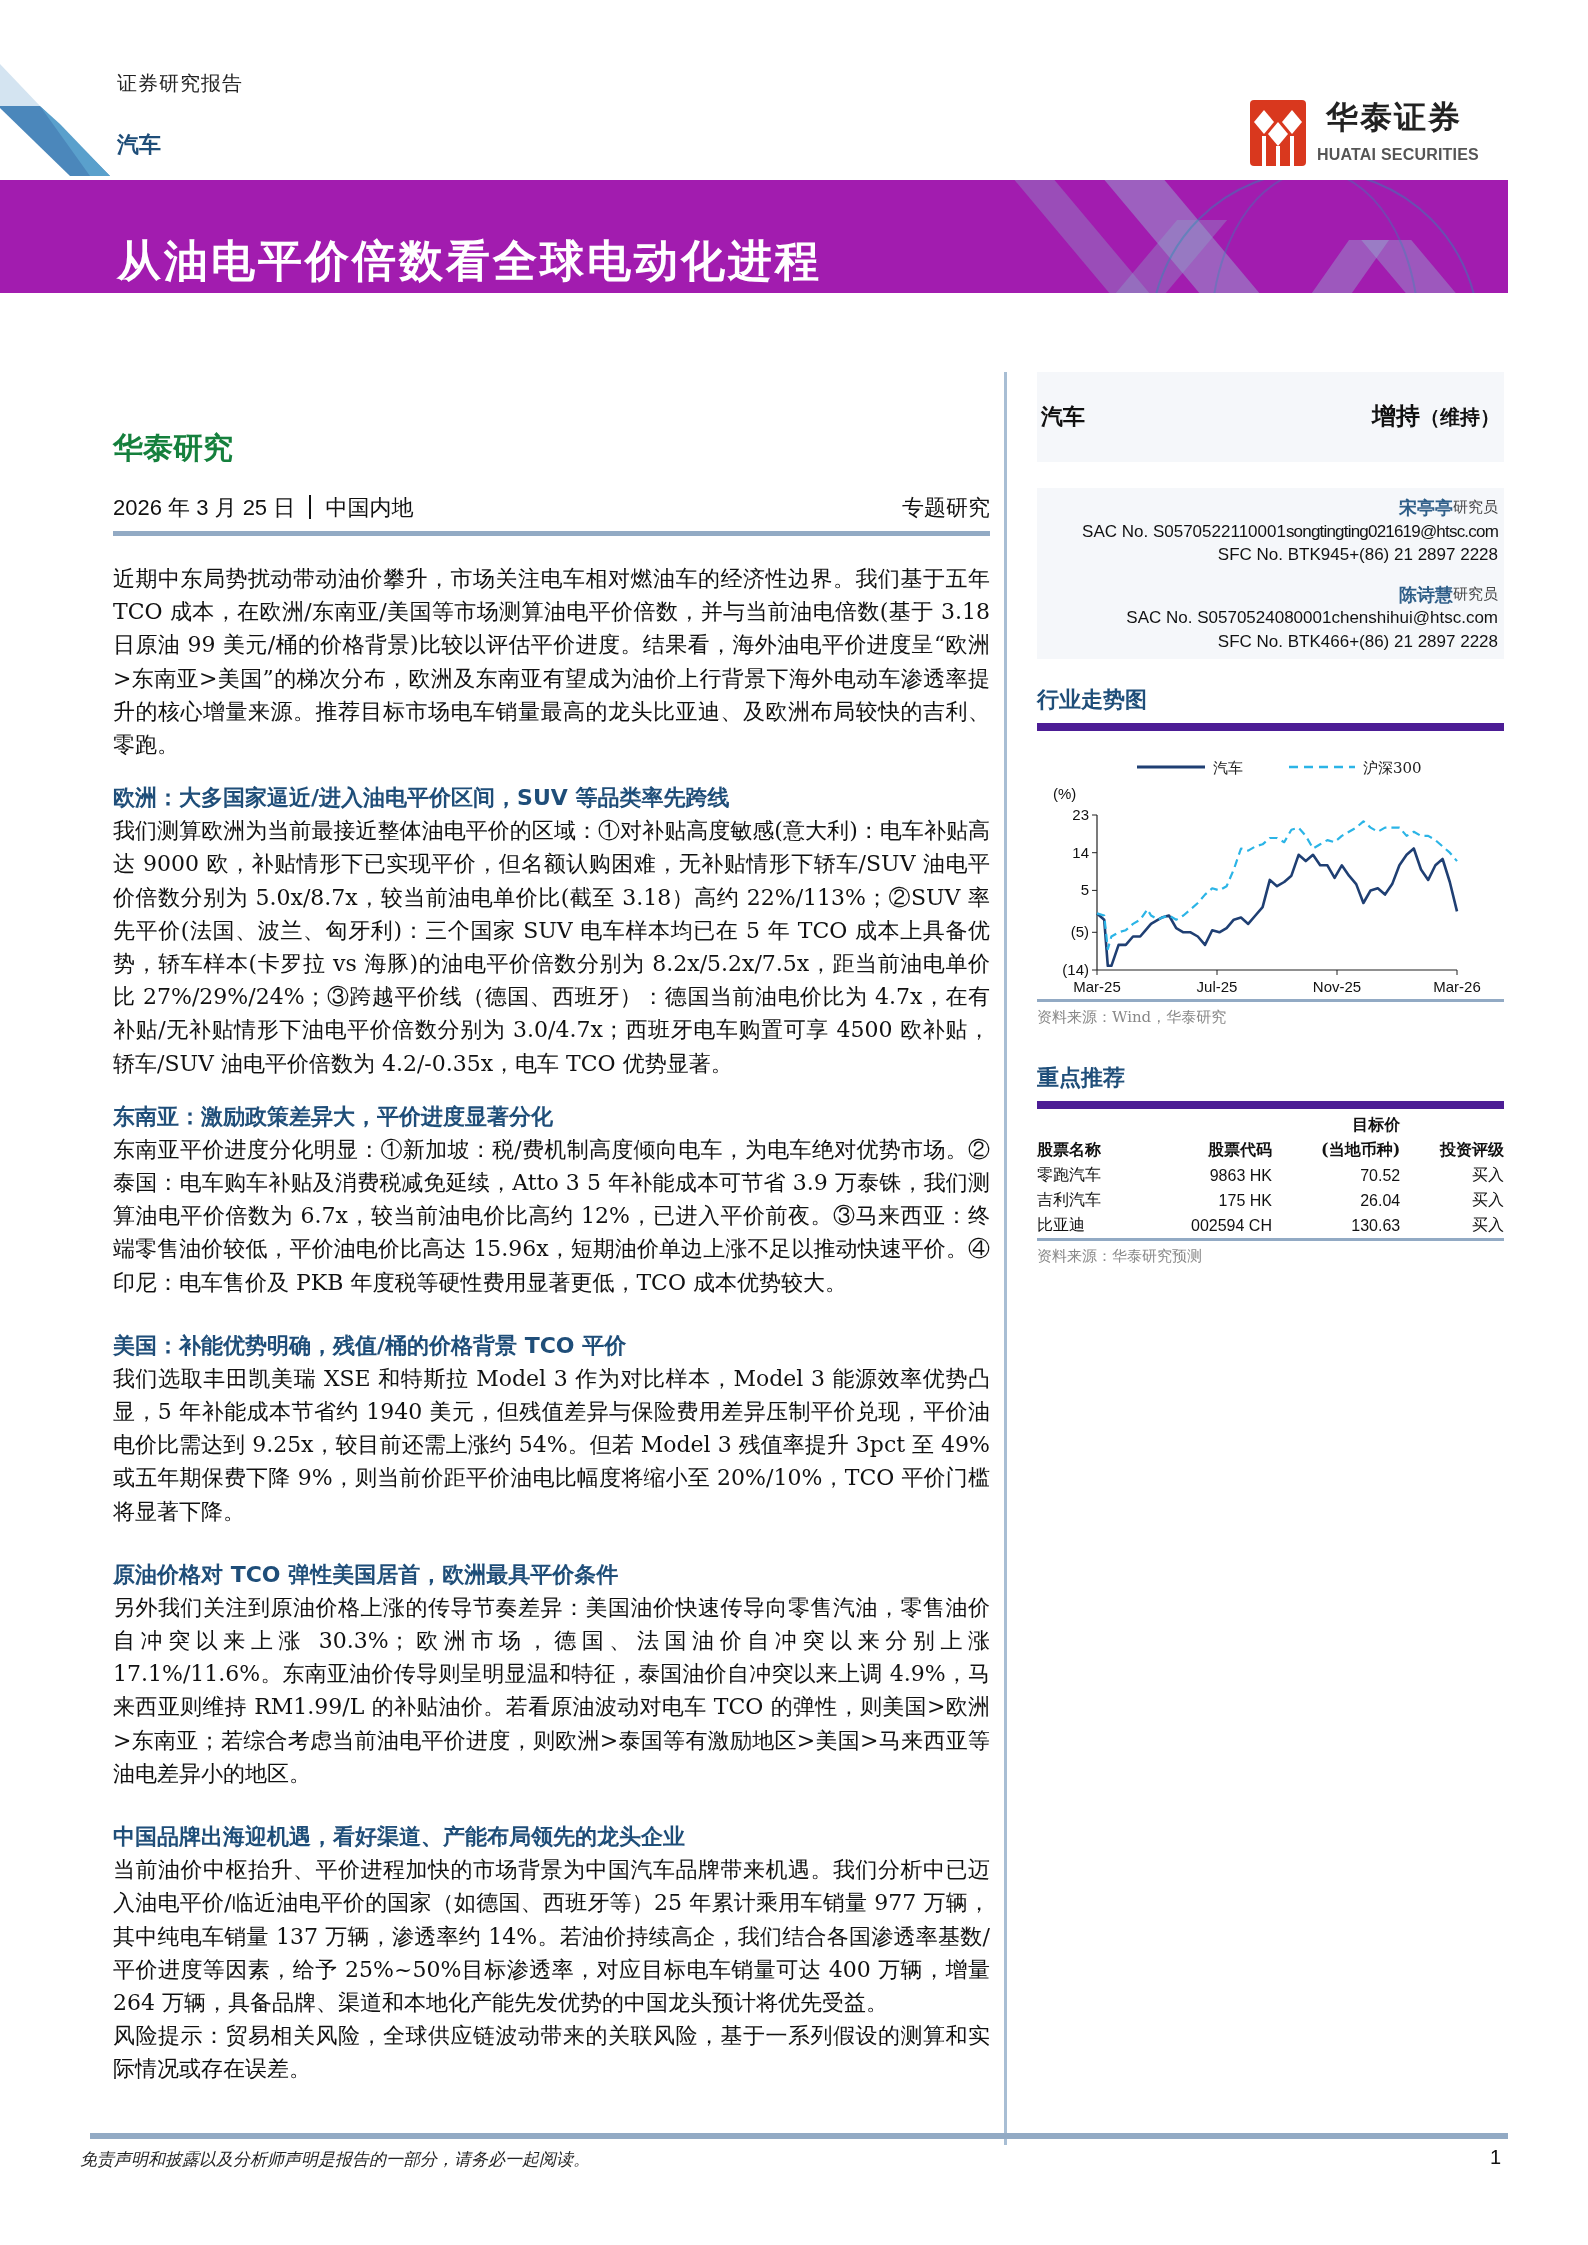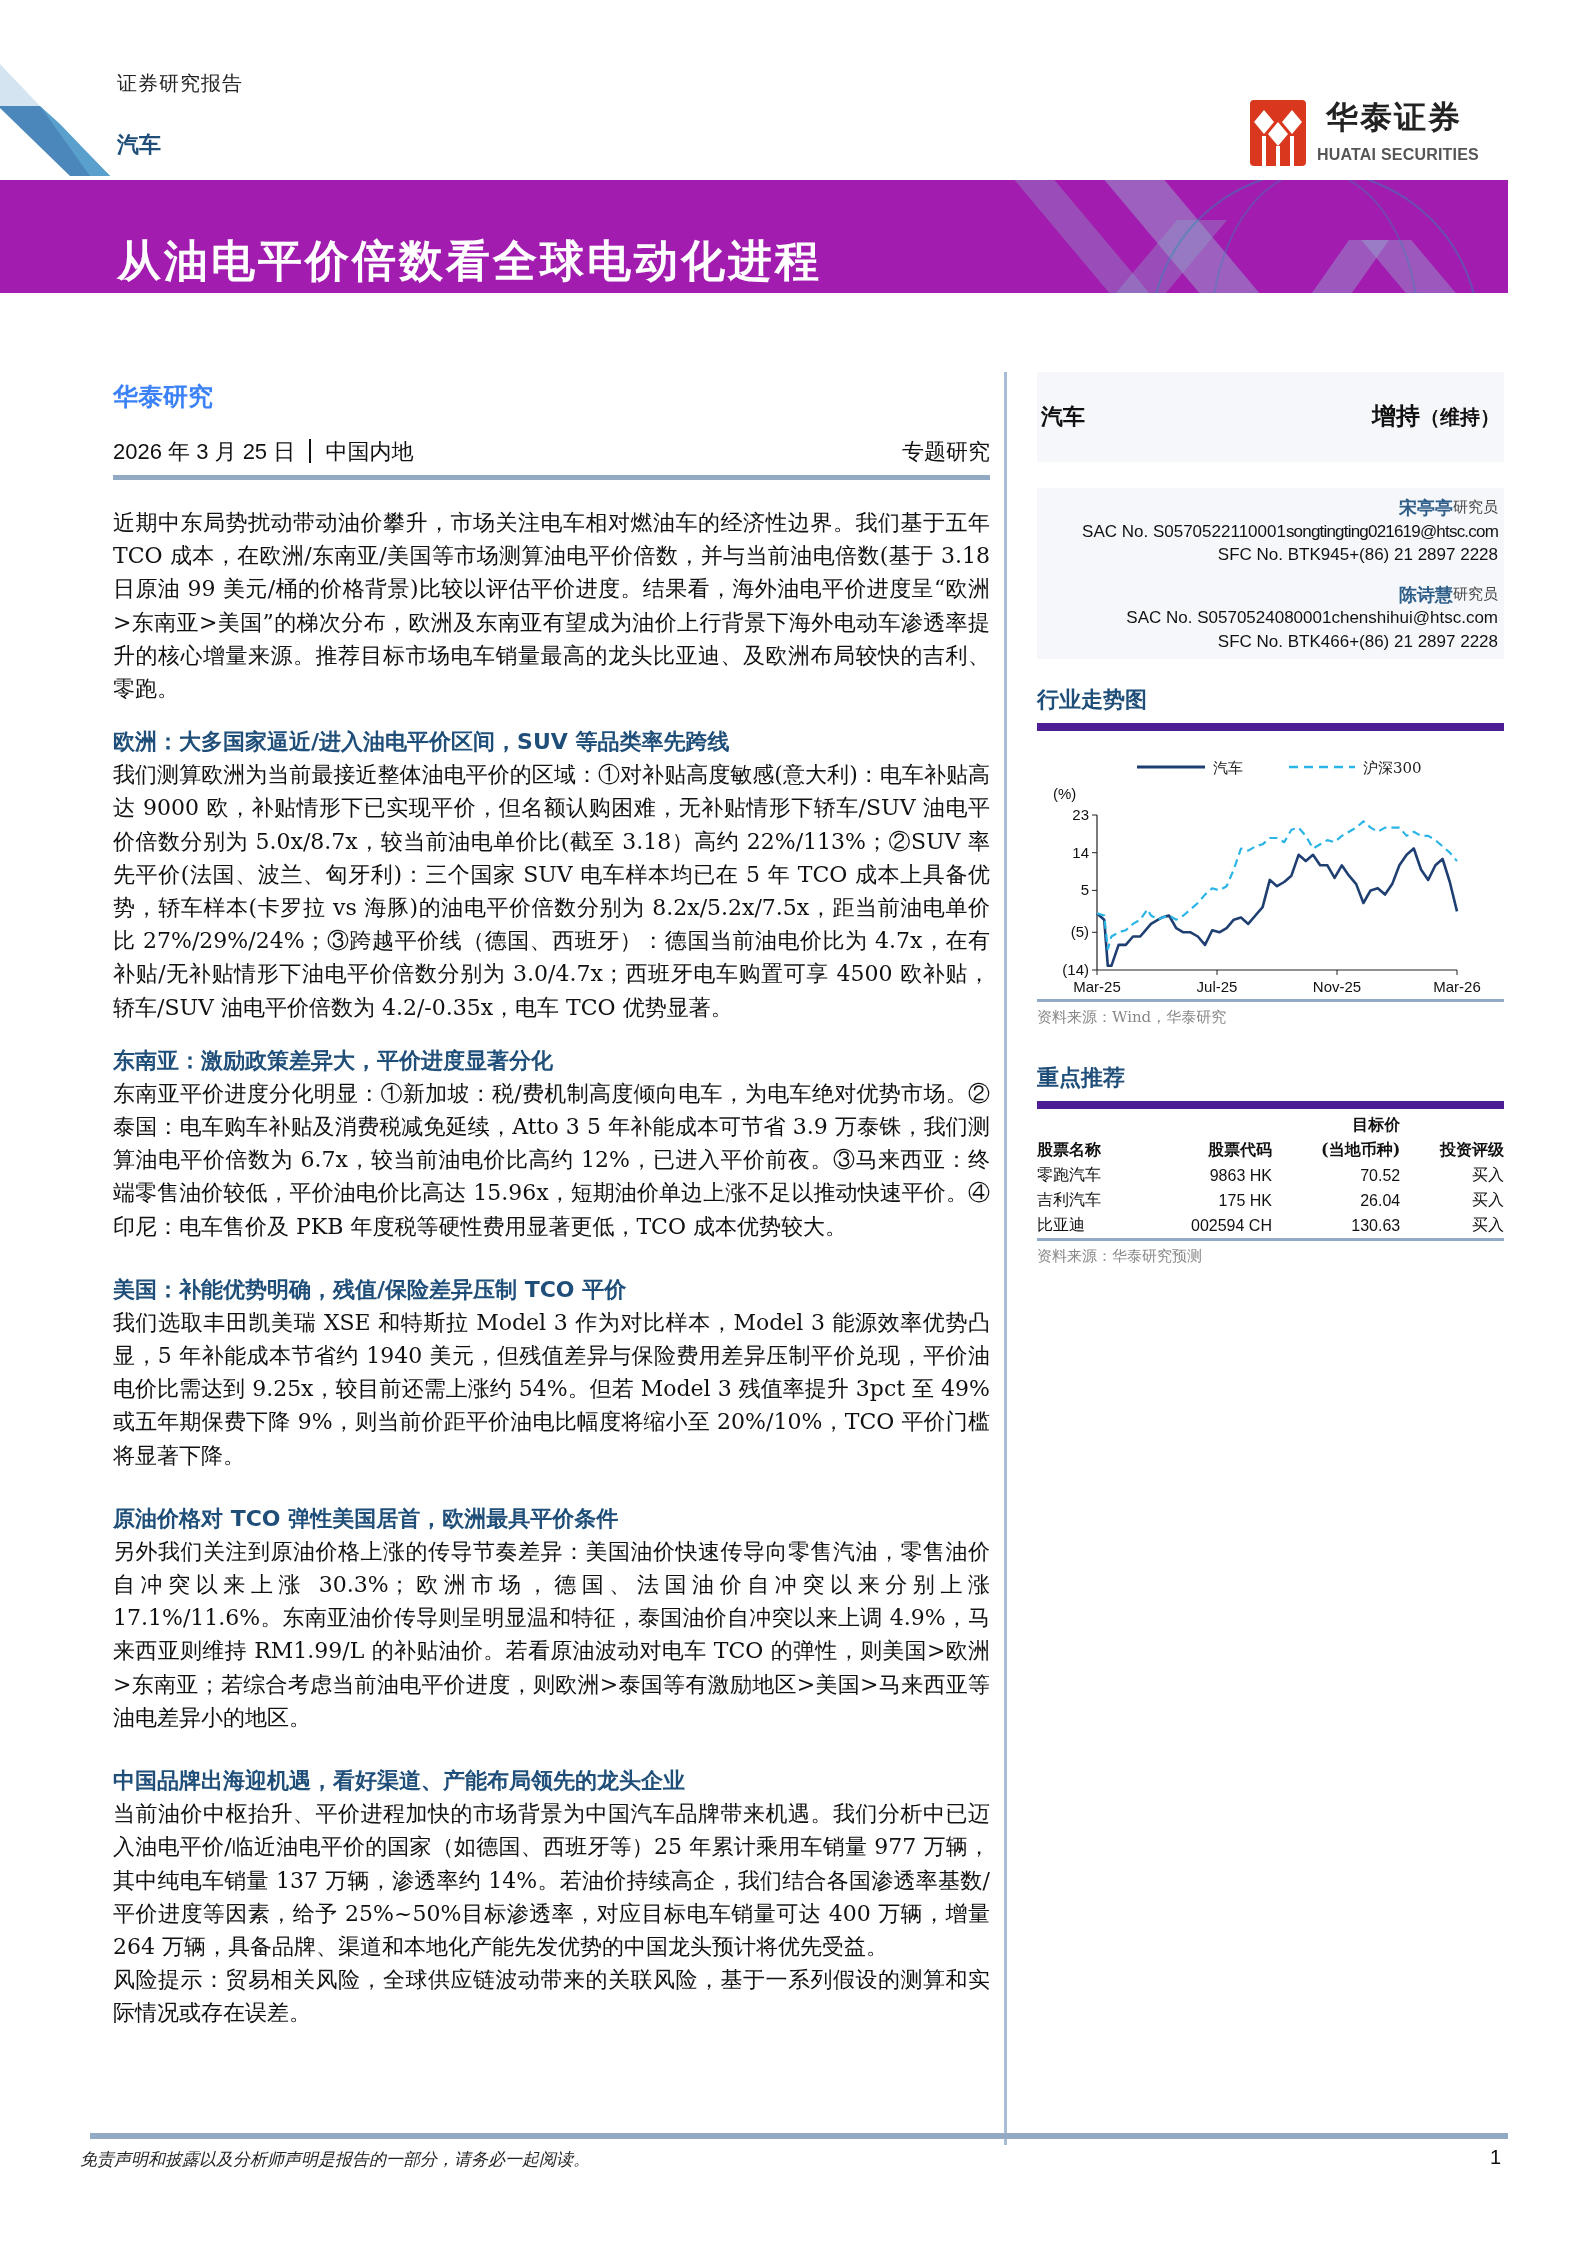--- a/index.html
+++ b/index.html
@@ -11,21 +11,21 @@
   .logo { left: 1250px; top: 100px; width: 260px; height: 68px; }
   .logo-mark { position:absolute; left:0; top:0; width:56px; height:66px; background:#d9381e; border-radius:4px; overflow:hidden; }
   .logo-cn { position:absolute; left:76px; top:-4px; font-family:"DejaVu Sans", sans-serif; font-size:32px; font-weight:bold; color:#222; letter-spacing:2px; }
   .logo-en { position:absolute; left:67px; top:46px; font-family:"Liberation Sans", sans-serif; font-size:16px; font-weight:bold; color:#555; letter-spacing:0.2px; }
   .banner { left: 0; top: 180px; width: 1508px; height: 113px; background: #a21caf; overflow: hidden; }
   .banner-title { position:absolute; left:117px; top:52px; font-size:44px; font-weight:bold; color:#fff; letter-spacing:3px; }
   .stripe { position:absolute; background: rgba(140,170,200,0.35); transform: skewX(-35deg); }
   .globe { position:absolute; left:1150px; top:-10px; width:330px; height:330px; border-radius:50%; border:2px solid rgba(40,140,180,0.45); }
   .globe2 { position:absolute; left:1210px; top:-10px; width:210px; height:330px; border-radius:50%; border:2px solid rgba(40,140,180,0.35); }
   .left-col { left: 113px; top: 380px; width: 877px; }
-  .org { font-size: 25px; font-weight: bold; color: #3b82f6; }
+  .org { font-size: 30px; font-weight: bold; color: #15803d; margin-top: 48px; }
   .dateline { position: relative; margin-top: 24px; height: 32px; font-family: "Liberation Sans", sans-serif; font-size: 22px; color: #111; }
   .dateline .rt { position:absolute; right:0; top:0; }
   .rule { height: 5px; background: #92aac4; margin-top: 6px; }
   .body-text { font-size: 22px; line-height: 33.2px; text-align: justify; color: #111; font-family: "DejaVu Serif", serif; }
   .sec-h { font-size: 22px; font-weight: bold; color: #1f4e79; line-height: 33px; font-family: "DejaVu Sans", sans-serif; }
   .sec { margin-top: 20px; }
   .vdiv { left: 1004px; top: 372px; width: 3px; height: 1773px; background: #a8bed4; }
   .right-col { left: 1037px; top: 372px; width: 467px; }
   .rating-box { height: 90px; background: #f5f7fa; position: relative; }
   .rating-box .sector { position:absolute; left:4px; top:30px; font-size:22px; font-weight:bold; }
@@ -102,21 +102,21 @@
 
   <div class="sec">
     <div class="sec-h">欧洲：大多国家逼近/进入油电平价区间，SUV 等品类率先跨线</div>
     <p class="body-text">我们测算欧洲为当前最接近整体油电平价的区域：①对补贴高度敏感(意大利)：电车补贴高达 9000 欧，补贴情形下已实现平价，但名额认购困难，无补贴情形下轿车/SUV 油电平价倍数分别为 5.0x/8.7x，较当前油电单价比(截至 3.18）高约 22%/113%；②SUV 率先平价(法国、波兰、匈牙利)：三个国家 SUV 电车样本均已在 5 年 TCO 成本上具备优势，轿车样本(卡罗拉 vs 海豚)的油电平价倍数分别为 8.2x/5.2x/7.5x，距当前油电单价比 27%/29%/24%；③跨越平价线（德国、西班牙）：德国当前油电价比为 4.7x，在有补贴/无补贴情形下油电平价倍数分别为 3.0/4.7x；西班牙电车购置可享 4500 欧补贴，轿车/SUV 油电平价倍数为 4.2/-0.35x，电车 TCO 优势显著。</p>
   </div>
   <div class="sec">
     <div class="sec-h">东南亚：激励政策差异大，平价进度显著分化</div>
     <p class="body-text">东南亚平价进度分化明显：①新加坡：税/费机制高度倾向电车，为电车绝对优势市场。②泰国：电车购车补贴及消费税减免延续，Atto 3 5 年补能成本可节省 3.9 万泰铢，我们测算油电平价倍数为 6.7x，较当前油电价比高约 12%，已进入平价前夜。③马来西亚：终端零售油价较低，平价油电价比高达 15.96x，短期油价单边上涨不足以推动快速平价。④印尼：电车售价及 PKB 年度税等硬性费用显著更低，TCO 成本优势较大。</p>
   </div>
   <div class="sec" style="margin-top:30px;">
-    <div class="sec-h">美国：补能优势明确，残值/保险差异压制 TCO 平价</div>
+    <div class="sec-h">美国：补能优势明确，残值/桶的价格背景 TCO 平价</div>
     <p class="body-text">我们选取丰田凯美瑞 XSE 和特斯拉 Model 3 作为对比样本，Model 3 能源效率优势凸显，5 年补能成本节省约 1940 美元，但残值差异与保险费用差异压制平价兑现，平价油电价比需达到 9.25x，较目前还需上涨约 54%。但若 Model 3 残值率提升 3pct 至 49%或五年期保费下降 9%，则当前价距平价油电比幅度将缩小至 20%/10%，TCO 平价门槛将显著下降。</p>
   </div>
   <div class="sec" style="margin-top:30px;">
     <div class="sec-h">原油价格对 TCO 弹性美国居首，欧洲最具平价条件</div>
     <p class="body-text">另外我们关注到原油价格上涨的传导节奏差异：美国油价快速传导向零售汽油，零售油价自冲突以来上涨 30.3%；欧洲市场，德国、法国油价自冲突以来分别上涨 17.1%/11.6%。东南亚油价传导则呈明显温和特征，泰国油价自冲突以来上调 4.9%，马来西亚则维持 RM1.99/L 的补贴油价。若看原油波动对电车 TCO 的弹性，则美国&gt;欧洲&gt;东南亚；若综合考虑当前油电平价进度，则欧洲&gt;泰国等有激励地区&gt;美国&gt;马来西亚等油电差异小的地区。</p>
   </div>
   <div class="sec" style="margin-top:30px;">
     <div class="sec-h">中国品牌出海迎机遇，看好渠道、产能布局领先的龙头企业</div>
     <p class="body-text">当前油价中枢抬升、平价进程加快的市场背景为中国汽车品牌带来机遇。我们分析中已迈入油电平价/临近油电平价的国家（如德国、西班牙等）25 年累计乘用车销量 977 万辆，其中纯电车销量 137 万辆，渗透率约 14%。若油价持续高企，我们结合各国渗透率基数/平价进度等因素，给予 25%~50%目标渗透率，对应目标电车销量可达 400 万辆，增量 264 万辆，具备品牌、渠道和本地化产能先发优势的中国龙头预计将优先受益。</p>
     <p class="body-text">风险提示：贸易相关风险，全球供应链波动带来的关联风险，基于一系列假设的测算和实际情况或存在误差。</p>

